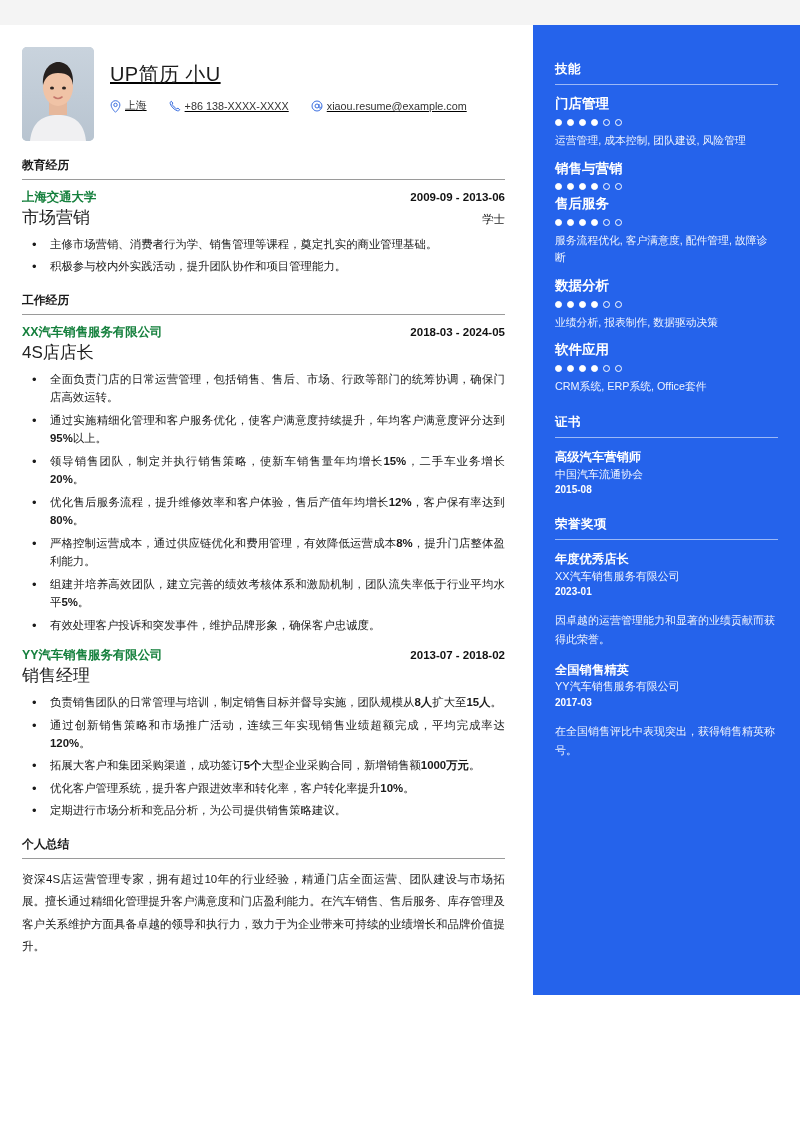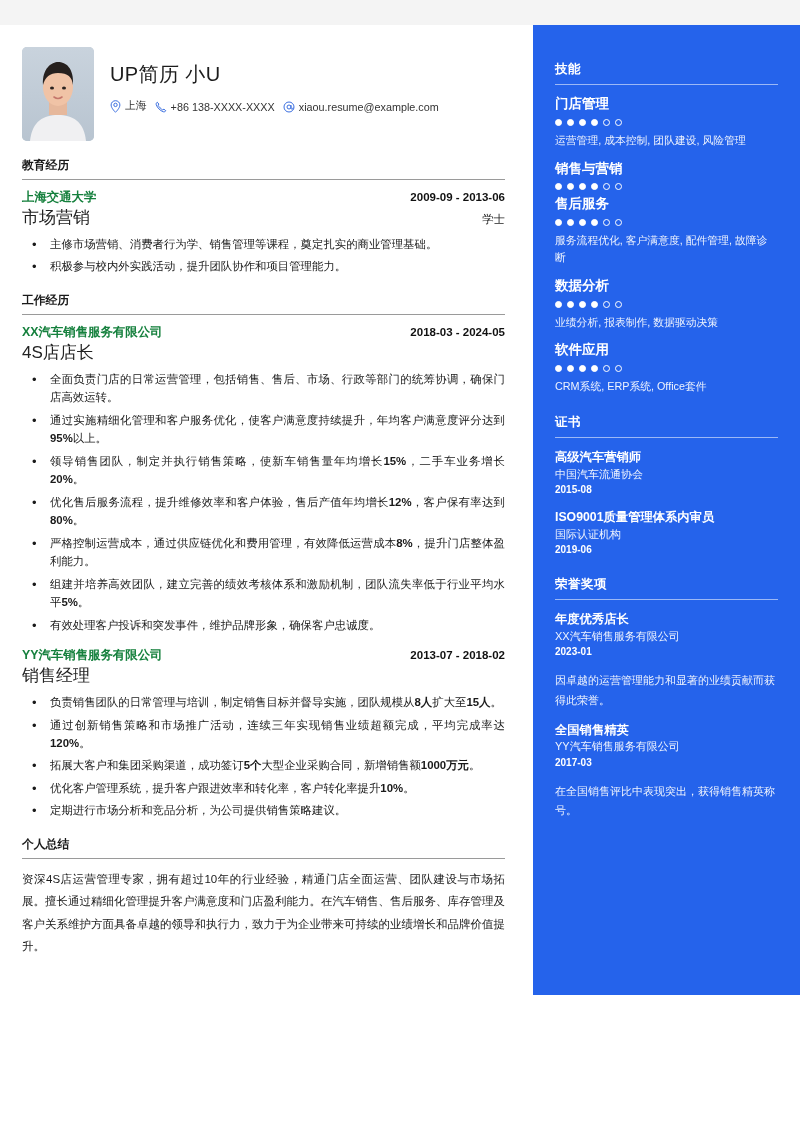--- a/index.html
+++ b/index.html
@@ -105,32 +105,32 @@
 
   .photo {
     width: 72px; height: 94px;
     border-radius: 5px;
     flex: none;
     overflow: hidden;
     background: #c3cdd6;
     position: relative;
   }
 
-  .hd-text { padding-top: 14px; }
+  .hd-text { padding-top: 14px; text-decoration: underline; }
   .name {
     font-size: 20px;
     font-weight: normal;
     color: #1c1c1c;
     letter-spacing: .4px;
     margin-bottom: 11px;
   }
   .contacts {
     display: flex;
-    align-items: flex-end;
-    gap: 2px;
+    align-items: center;
+    gap: 16px;
     font-size: 10.8px;
     color: #333;
   }
   .contacts .ci { display: flex; align-items: center; gap: 4px; margin-right: 6px; }
   .contacts svg { display: block; }
 
   .sec { margin-top: 17px; }
   .sec-title {
     font-size: 11.8px;
     font-weight: bold;
@@ -366,25 +366,20 @@
       </div>
     </div>
 
     <div class="sb-section">
       <div class="sb-section-title">证书</div>
       <div>
         <div class="cert-name">高级汽车营销师</div>
         <div class="cert-org">中国汽车流通协会</div>
         <div class="cert-date">2015-08</div>
       </div>
-      <div>
-        <div class="cert-name">ISO9001质量管理体系内审员</div>
-        <div class="cert-org">国际认证机构</div>
-        <div class="cert-date">2019-06</div>
-      </div>
     </div>
 
     <div class="sb-section">
       <div class="sb-section-title">荣誉奖项</div>
       <div>
         <div class="award-name">年度优秀店长</div>
         <div class="award-org">XX汽车销售服务有限公司</div>
         <div class="award-date">2023-01</div>
         <div class="award-desc">因卓越的运营管理能力和显著的业绩贡献而获得此荣誉。</div>
       </div>

